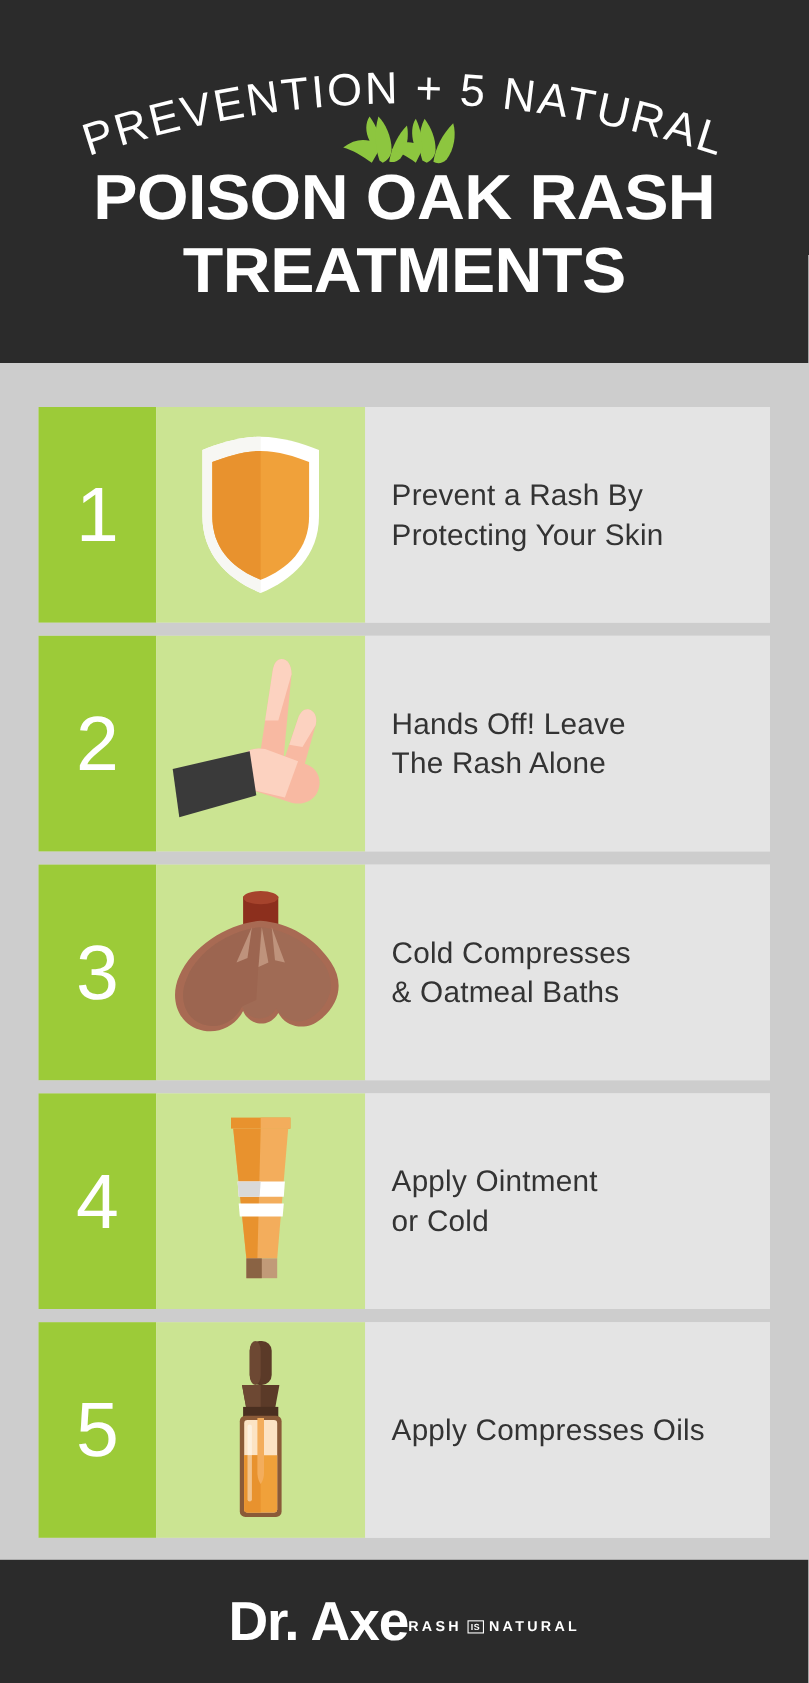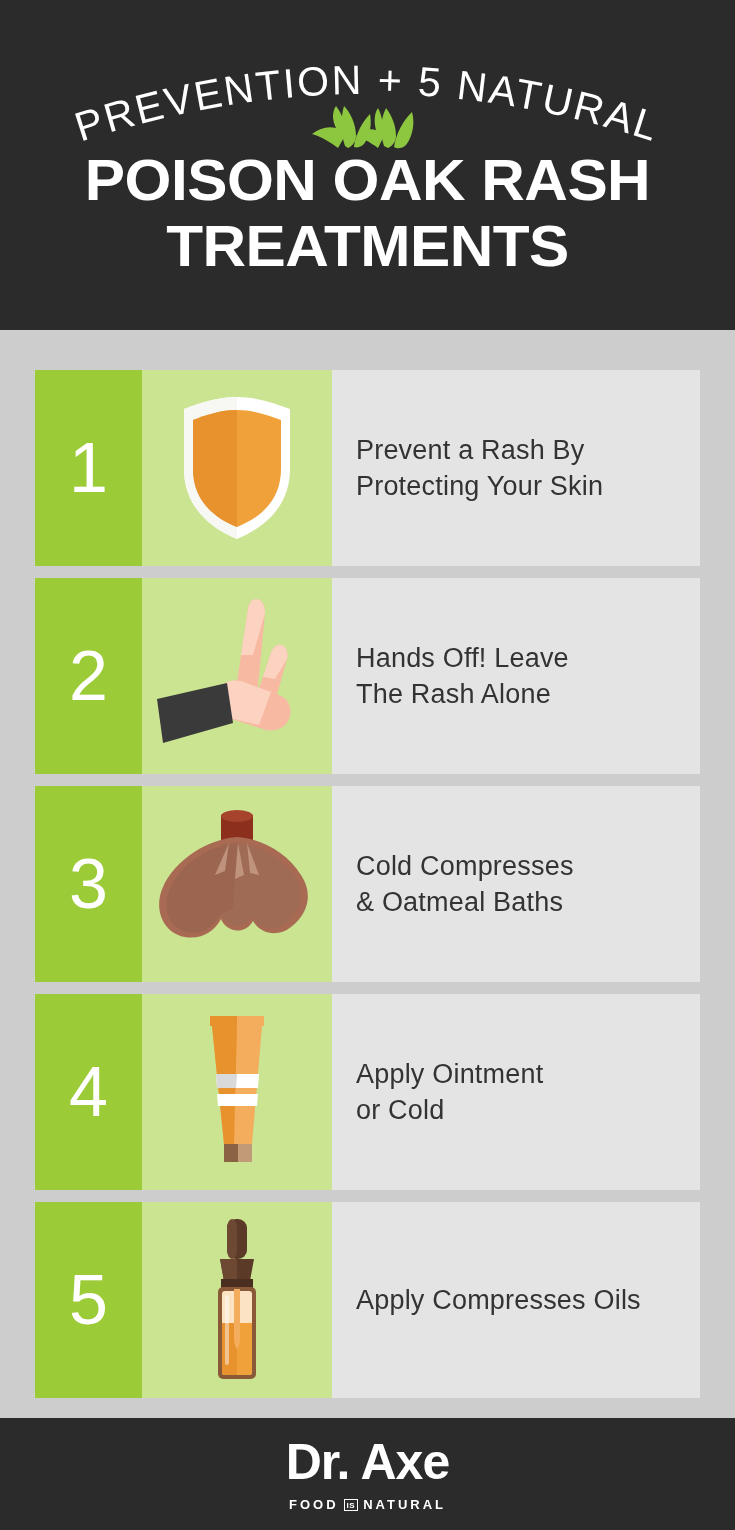--- a/index.html
+++ b/index.html
@@ -88,21 +88,21 @@
     font-size:27px;
     line-height:36px;
     letter-spacing:0.2px;
     white-space:pre-line;
   }
 
   
   .footer {
     position:absolute; left:0; top:1418px; width:735px; height:112px;
     background:#2b2b2b;
-    display:flex; flex-direction:column;
+    display:flex; flex-direction:row;
     align-items:center; justify-content:center;
   }
   .brand {
     color:#ffffff;
     font-family:"Liberation Sans", sans-serif;
     font-weight:bold;
     font-size:50px;
     line-height:52px;
     letter-spacing:-1px;
   }
@@ -296,19 +296,19 @@
       <div class="text-block">
         <span class="step-text">Apply Compresses Oils</span>
       </div>
     </div>
 
   </div>
 
   <div class="footer">
     <div class="brand">Dr. Axe</div>
     <div class="tagline-wrap">
-      <span class="tagline-word">FOOD</span>
+      <span class="tagline-word">RASH</span>
       <span class="tagline-is">IS</span>
       <span class="tagline-word">NATURAL</span>
     </div>
   </div>
 
 </div>
 
 </body></html>

